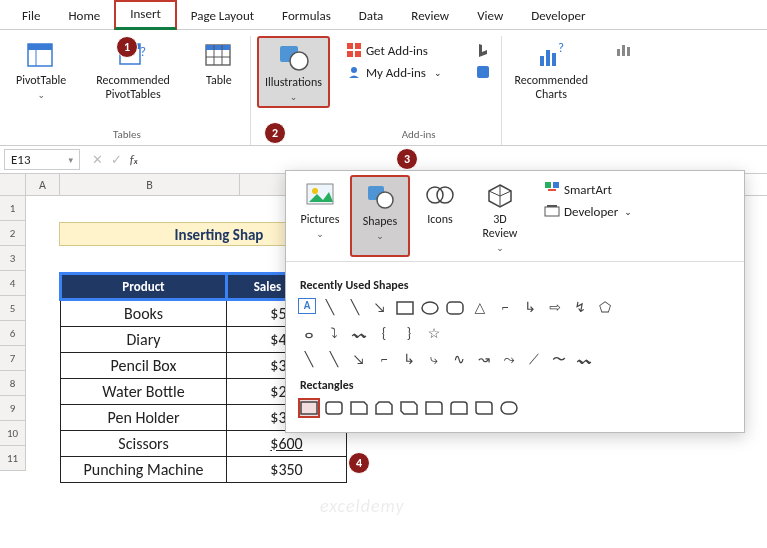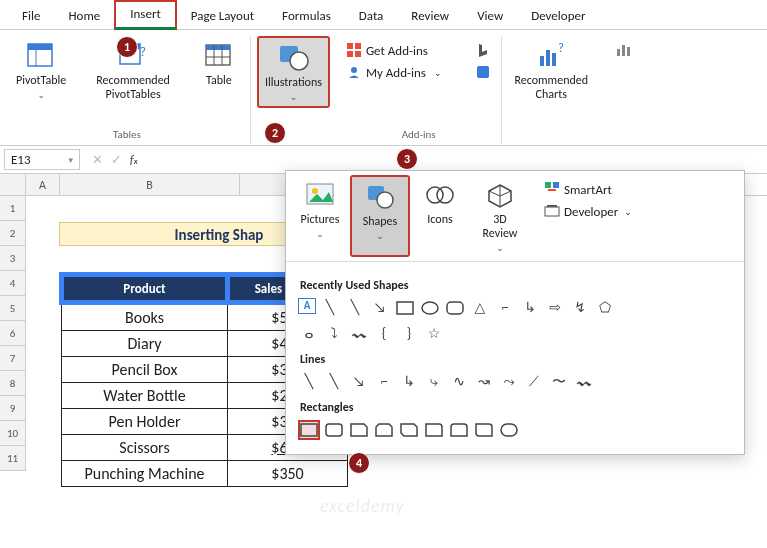--- a/index.html
+++ b/index.html
@@ -27,21 +27,21 @@
 .sheet{position:relative}
 .colhdrs{display:flex;height:22px;border-bottom:1px solid #ccc}
 .corner{width:26px;border-right:1px solid #ccc;background:#f3f2f1}
 .colh{border-right:1px solid #ccc;background:#f3f2f1;text-align:center;font-size:12px;color:#555;line-height:22px}
 .grid{display:flex}
 .rownums{display:flex;flex-direction:column;width:26px}
 .rownums div{height:25px;border-bottom:1px solid #ccc;border-right:1px solid #ccc;background:#f3f2f1;text-align:center;font-size:11px;color:#555;line-height:25px}
 .cells{flex:1;position:relative}
 .titlebar{position:absolute;left:33px;top:26px;width:320px;height:24px;background:#fff3cc;border:1px solid #d5c98a;text-align:center;font-weight:700;font-size:15px;color:#1f3864;line-height:24px;overflow:hidden}
 .dtable{position:absolute;left:33px;top:76px;border-collapse:collapse}
-.dtable th{background:#1f3864;color:#fff;font-weight:700;padding:4px 10px;border:5px solid #3b82f6;font-size:13px}
+.dtable th{background:#1f3864;color:#fff;font-weight:700;padding:4px 10px;border:3px solid #3b82f6;font-size:13px}
 .dtable td{border:1px solid #222;padding:3px 10px;text-align:center;font-size:16px;background:#fff}
 .dropdown{position:absolute;left:285px;top:170px;width:460px;background:#fff;border:1px solid #bbb;box-shadow:0 4px 16px rgba(0,0,0,.2);z-index:10}
 .dd-top{display:flex;border-bottom:1px solid #ddd;padding:4px}
 .dd-top .bigbtn{min-width:60px}
 .dd-top .smcol{margin-left:10px}
 .shapes-area{padding:8px 12px}
 .shapes-area h4{font-size:12px;font-weight:700;margin:8px 0 6px 2px}
 .shaperow{display:flex;flex-wrap:wrap;gap:3px;margin-bottom:6px}
 .sic{width:22px;height:20px;display:flex;align-items:center;justify-content:center;color:#444;font-size:14px;cursor:pointer}
 .rect-red{border:2px solid #c0392b;background:#f2dede}
@@ -368,21 +368,20 @@
       <span class="sic">⬠</span>
     </div>
     <div class="shaperow">
       <span class="sic">ⴰ</span>
       <span class="sic">⤵</span>
       <span class="sic">〰</span>
       <span class="sic">{</span>
       <span class="sic">}</span>
       <span class="sic">☆</span>
     </div>
-    <h4>Lines</h4>
     <div class="shaperow">
       <span class="sic">╲</span>
       <span class="sic">╲</span>
       <span class="sic">↘</span>
       <span class="sic">⌐</span>
       <span class="sic">↳</span>
       <span class="sic">⤷</span>
       <span class="sic">∿</span>
       <span class="sic">↝</span>
       <span class="sic">⤳</span>

